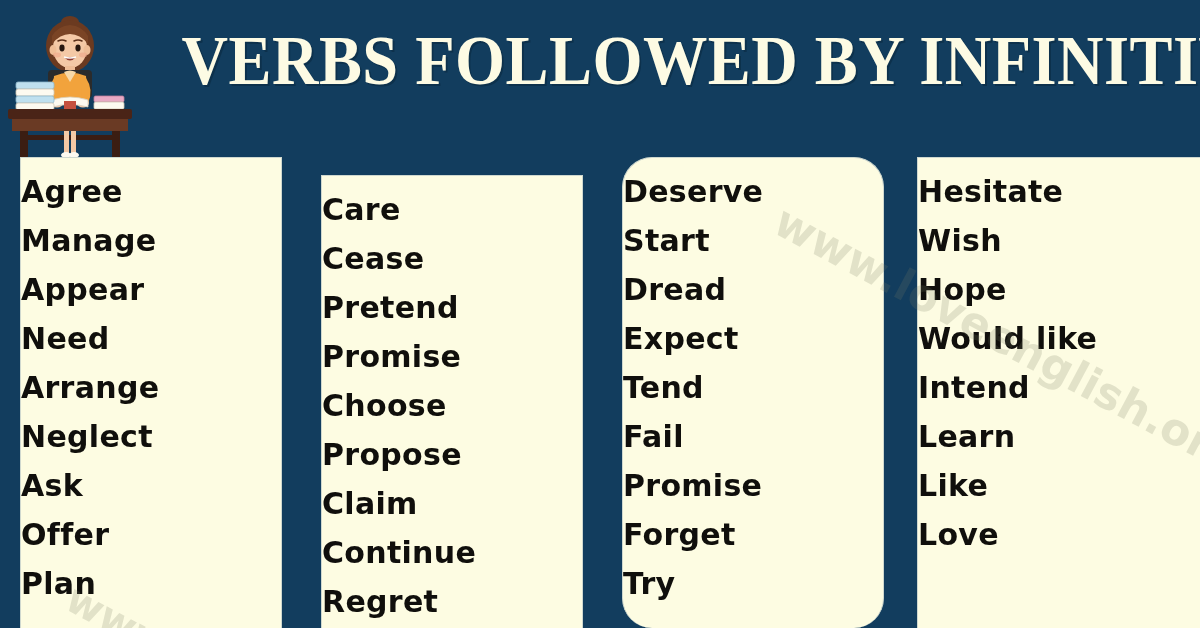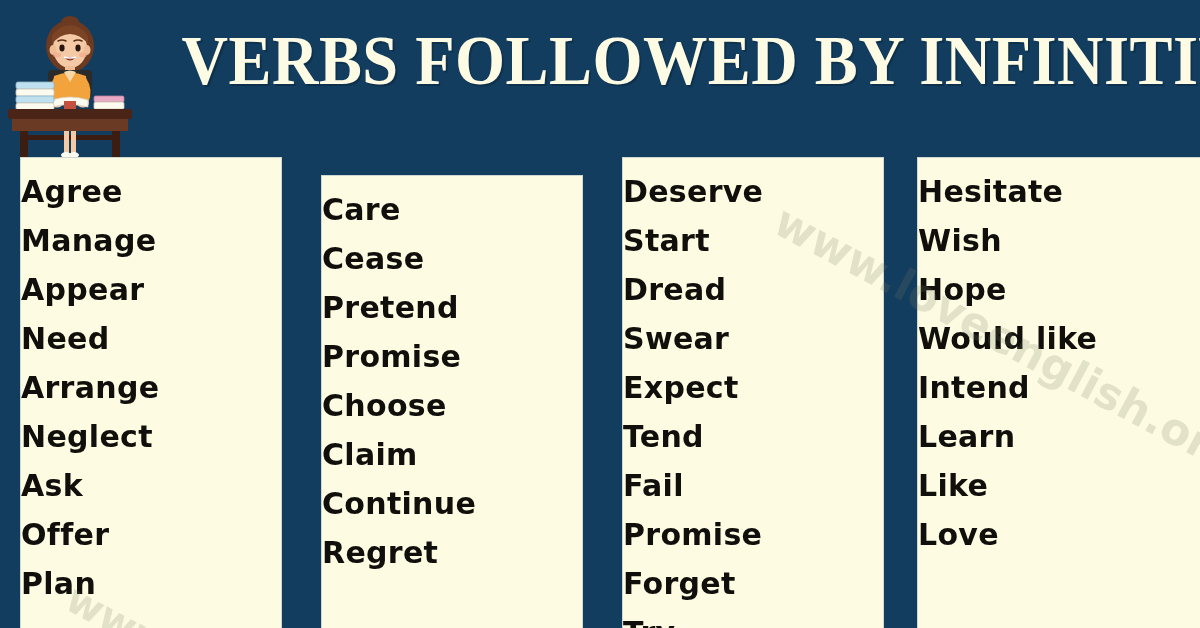--- a/index.html
+++ b/index.html
@@ -75,21 +75,21 @@
     width: 262px;
     height: 471px;
     background: #fdfce2;
     border: 1px solid #cfd8cf;
     border-bottom: none;
     overflow: hidden;
   }
 
   .verb-panel.col1 { left: 20px;  }
   .verb-panel.col2 { left: 321px; margin-top: 18px; }
-  .verb-panel.col3 { left: 622px; }
+  .verb-panel.col3 { left: 622px; border-radius: 30px; }
   .verb-panel.col4 { left: 917px; width: 307px; }
 
   .verb-list {
     position: relative;
     padding-top: 9px;
     list-style: none;
   }
 
   .verb-item {
     height: 49px;
@@ -221,32 +221,32 @@
       </ul>
     </div>
 
     <div class="verb-panel col2">
       <ul class="verb-list">
         <li class="verb-item">Care</li>
         <li class="verb-item">Cease</li>
         <li class="verb-item">Pretend</li>
         <li class="verb-item">Promise</li>
         <li class="verb-item">Choose</li>
+        <li class="verb-item">Propose</li>
         <li class="verb-item">Claim</li>
         <li class="verb-item">Continue</li>
         <li class="verb-item">Regret</li>
       </ul>
     </div>
 
     <div class="verb-panel col3">
       <ul class="verb-list">
         <li class="verb-item">Deserve</li>
         <li class="verb-item">Start</li>
         <li class="verb-item">Dread</li>
-        <li class="verb-item">Swear</li>
         <li class="verb-item">Expect</li>
         <li class="verb-item">Tend</li>
         <li class="verb-item">Fail</li>
         <li class="verb-item">Promise</li>
         <li class="verb-item">Forget</li>
         <li class="verb-item">Try</li>
       </ul>
     </div>
 
     <div class="verb-panel col4">

